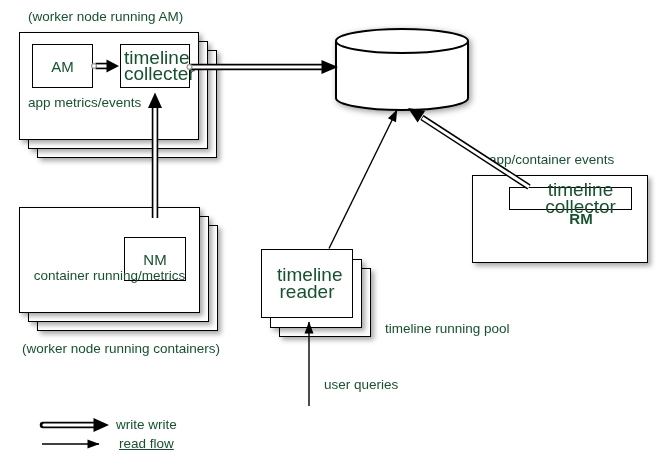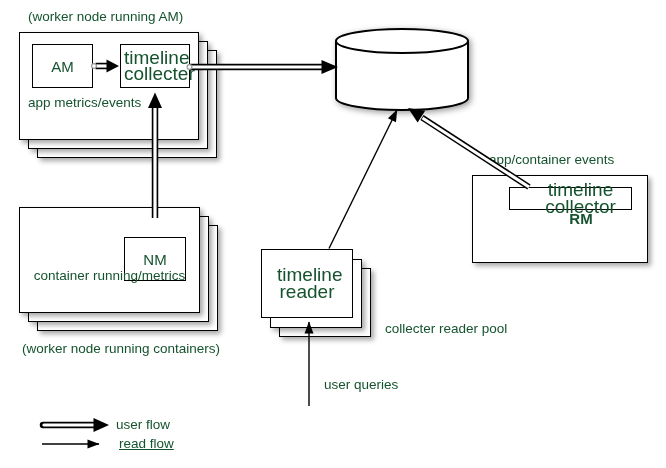--- a/index.html
+++ b/index.html
@@ -41,33 +41,33 @@
     <span>NM</span>
   </div>
   <div class="lbl center" style="left:19px;top:268px;width:181px;">container running/metrics</div>
   <div class="lbl" style="left:22px;top:341px;">(worker node running containers)</div>
 
   <div class="box shadow" style="left:279px;top:268px;width:92px;height:69px;"></div>
   <div class="box shadow" style="left:270px;top:259px;width:92px;height:69px;"></div>
   <div class="box center collbl" style="left:261px;top:249px;width:92px;height:69px;">
     <span style="width:60px;">timeline reader</span>
   </div>
-  <div class="lbl" style="left:385px;top:321px;">collecter reader pool</div>
+  <div class="lbl" style="left:385px;top:321px;">timeline running pool</div>
   <div class="lbl" style="left:324px;top:377px;">user queries</div>
 
   <div class="lbl" style="left:489px;top:152px;">app/container events</div>
   <div class="box shadow" style="left:472px;top:175px;width:176px;height:88px;"></div>
   <div class="box center collbl" style="left:509px;top:187px;width:123px;height:23px;padding-left:20px;">
     <span>timeline collector</span>
   </div>
   <div class="lbl center boxlbl" style="left:493px;top:211px;width:176px;font-weight:bold;">RM</div>
 
   <div class="lbl center" style="left:336px;top:62px;width:132px;font-size:14.5px;">Storage</div>
 
-  <div class="lbl" style="left:116px;top:417px;">user flow</div>
+  <div class="lbl" style="left:116px;top:417px;">write write</div>
   <div class="lbl" style="left:119px;top:436px;text-decoration:underline;">read flow</div>
 
   <svg id="overlay" width="666" height="468" viewBox="0 0 666 468">
     <defs>
       <marker id="ah" markerUnits="userSpaceOnUse" markerWidth="14" markerHeight="12" refX="12" refY="5" orient="auto">
         <path d="M0.5,0.5 L12.5,5 L0.5,9.5 z" fill="#000"></path>
       </marker>
     </defs>
 
     <g class="cylshadow">

